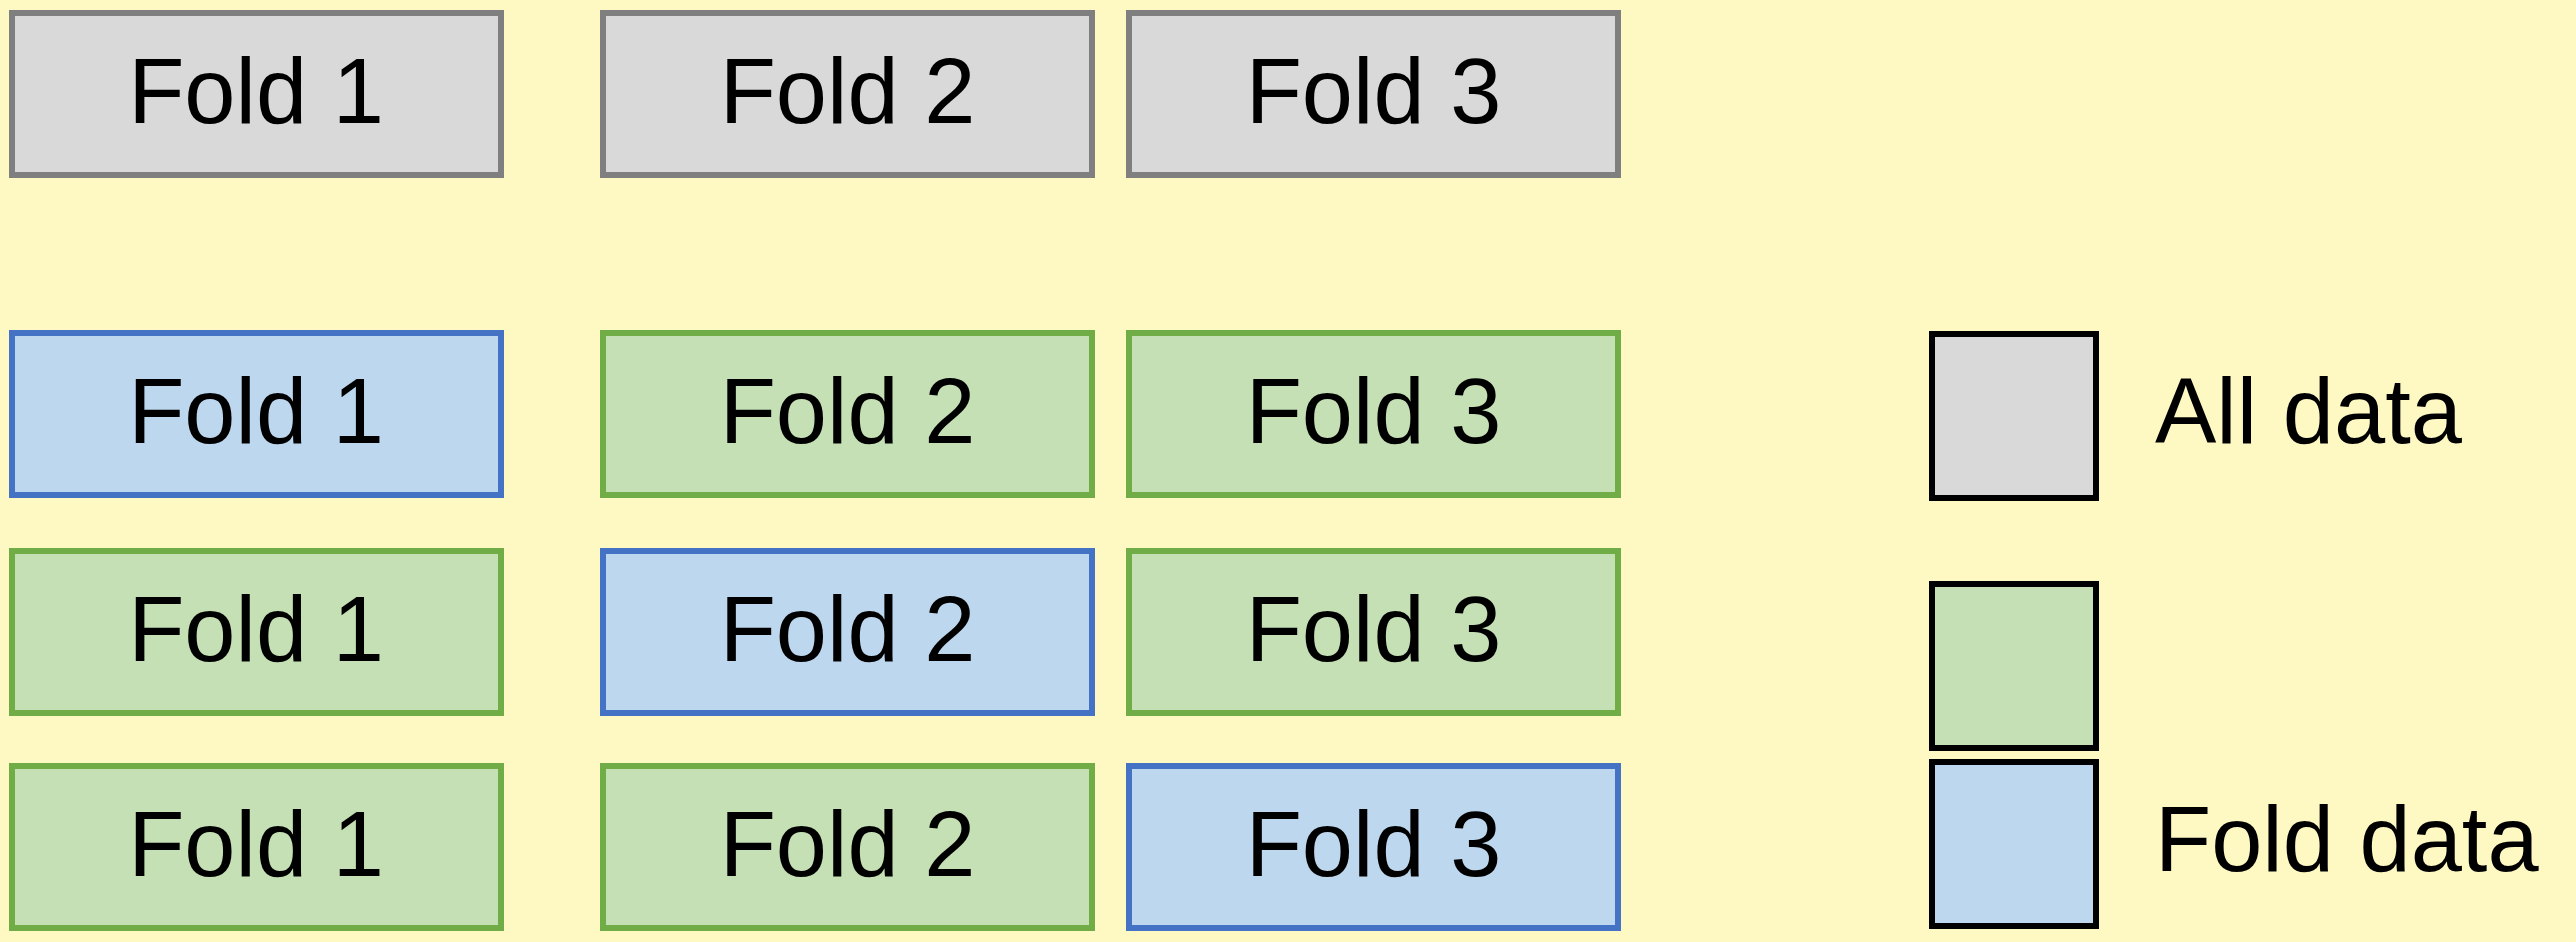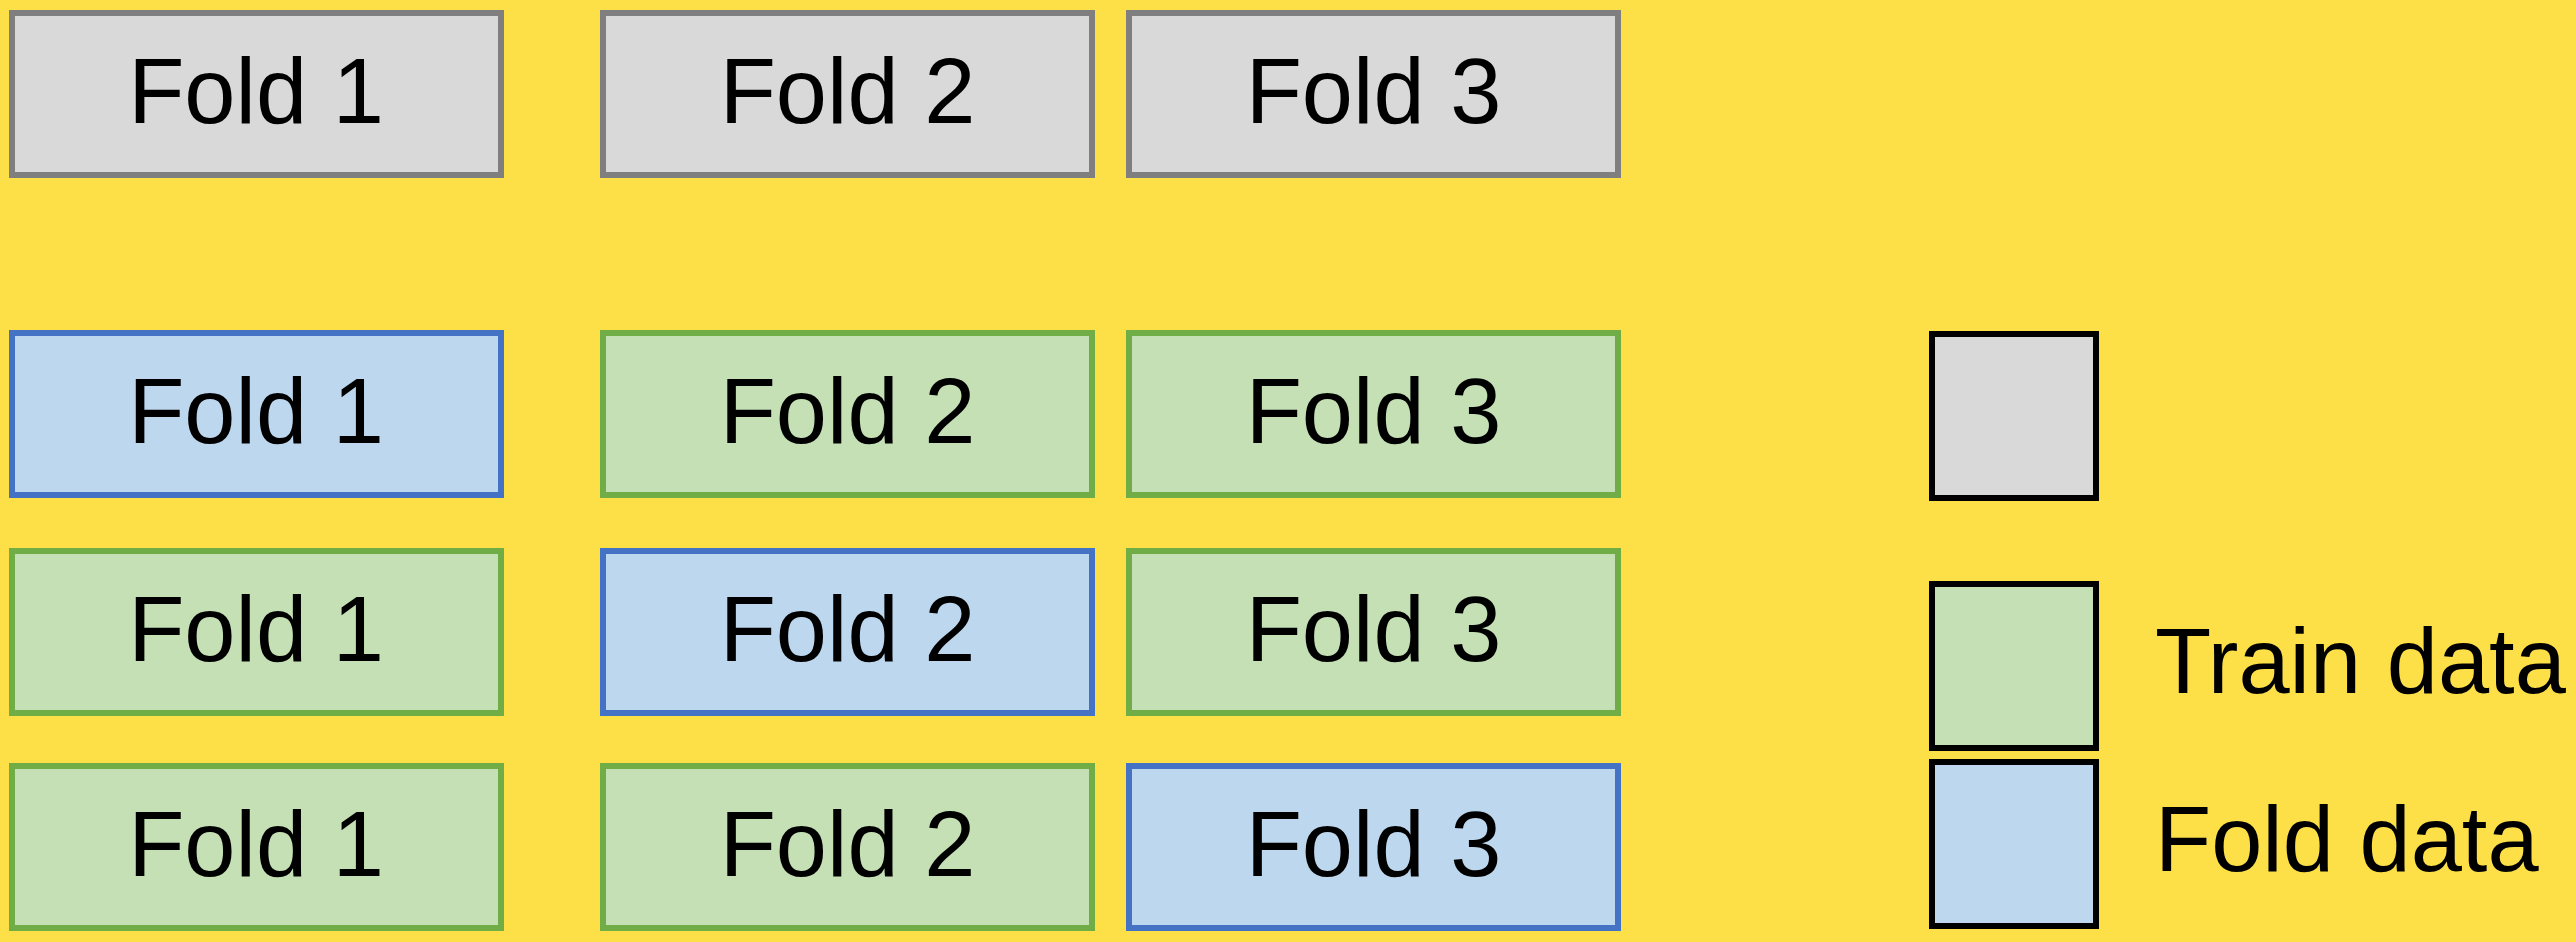--- a/index.html
+++ b/index.html
@@ -1,20 +1,20 @@
 <!DOCTYPE html>
 <html style="--all-fill: #d9d9d9; --all-border: #7f7f7f; --train-fill: #c5e0b4; --train-border: #70ad47; --test-fill: #bdd7ee; --test-border: #4472c4;font-size:13.6px"><head>
 <meta charset="utf-8">
 <style>
   html, body { margin: 0; padding: 0; background: #ffffff; }
   .canvas {
     position: relative;
     width: 2576px;
     height: 943px;
-    background: #fde047;
+    background: #fef9c3;
     font-family: "Liberation Sans", sans-serif;
     color: #000000;
     overflow: hidden;
   }
 
   
   .fold-box {
     position: absolute;
     width: 495px;
     height: 168px;
@@ -111,24 +111,24 @@
   </div>
   <div class="fold-box r4 c2 train">
     <span class="fold-label">Fold 2</span>
   </div>
   <div class="fold-box r4 c3 test">
     <span class="fold-label">Fold 3</span>
   </div>
 
   <div class="legend-item l1">
     <div class="legend-swatch all"></div>
+    <span class="legend-label">All data</span>
   </div>
   <div class="legend-item l2">
     <div class="legend-swatch train"></div>
-    <span class="legend-label">Train data</span>
   </div>
   <div class="legend-item l3">
     <div class="legend-swatch test"></div>
     <span class="legend-label">Fold data</span>
   </div>
 
 </div>
 
 
 </body></html>

